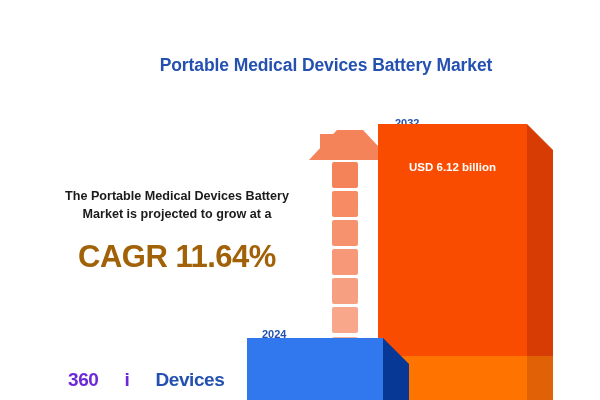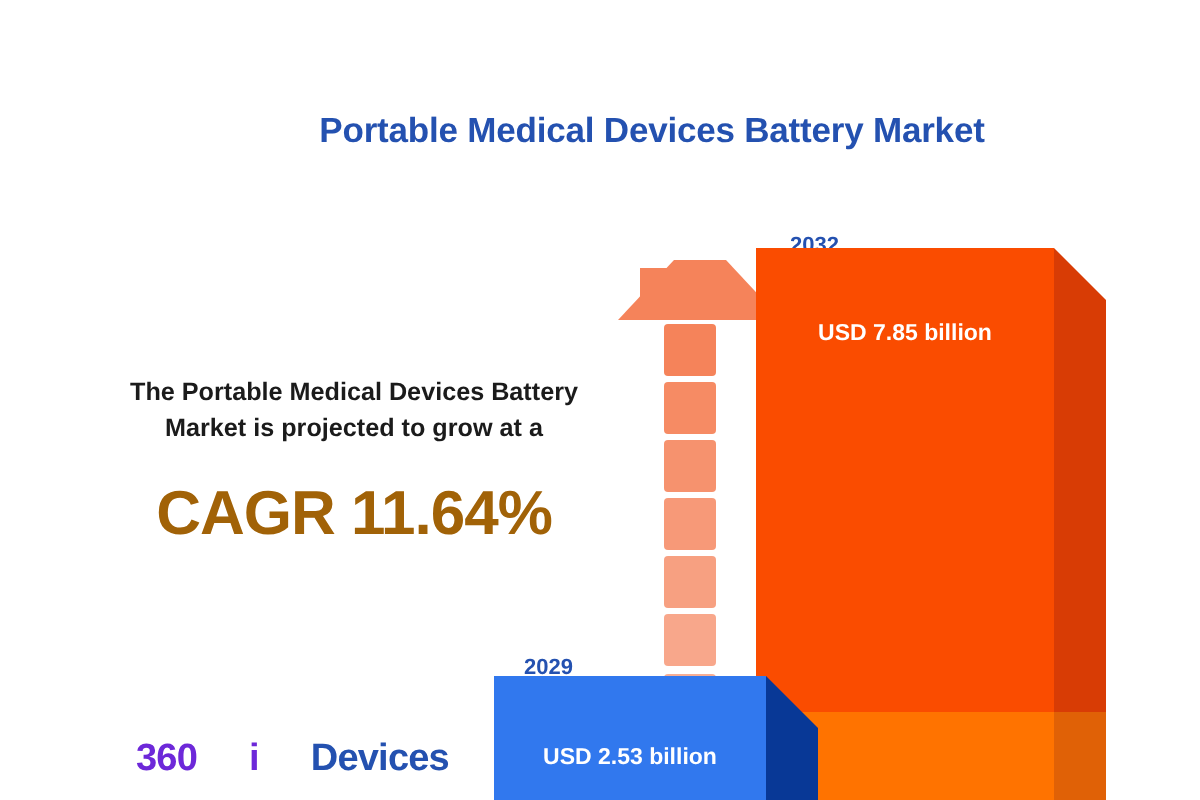--- a/index.html
+++ b/index.html
@@ -193,27 +193,26 @@
         <div class="stripe" style="background: rgba(245, 131, 90, 0);"></div>
       </div>
   </div>
 
   <div class="bar-wrap" id="bar-2032">
     <div class="year">2032</div>
     <div class="side-top"></div>
     <div class="side-bottom"></div>
     <div class="front-top"></div>
     <div class="front-bottom"></div>
-    <div class="value">USD 7.85 billion</div>
+    <div class="value">USD 6.12 billion</div>
   </div>
 
   <div class="bar-wrap" id="bar-2024">
-    <div class="year">2029</div>
+    <div class="year">2024</div>
     <div class="side"></div>
     <div class="front"></div>
-    <div class="value">USD 2.53 billion</div>
   </div>
 
   <div class="logo">
     <span class="o">360</span><span class="o">i</span><span class="b">Devices</span>
   </div>
 
 </div>
 
 </body></html>

